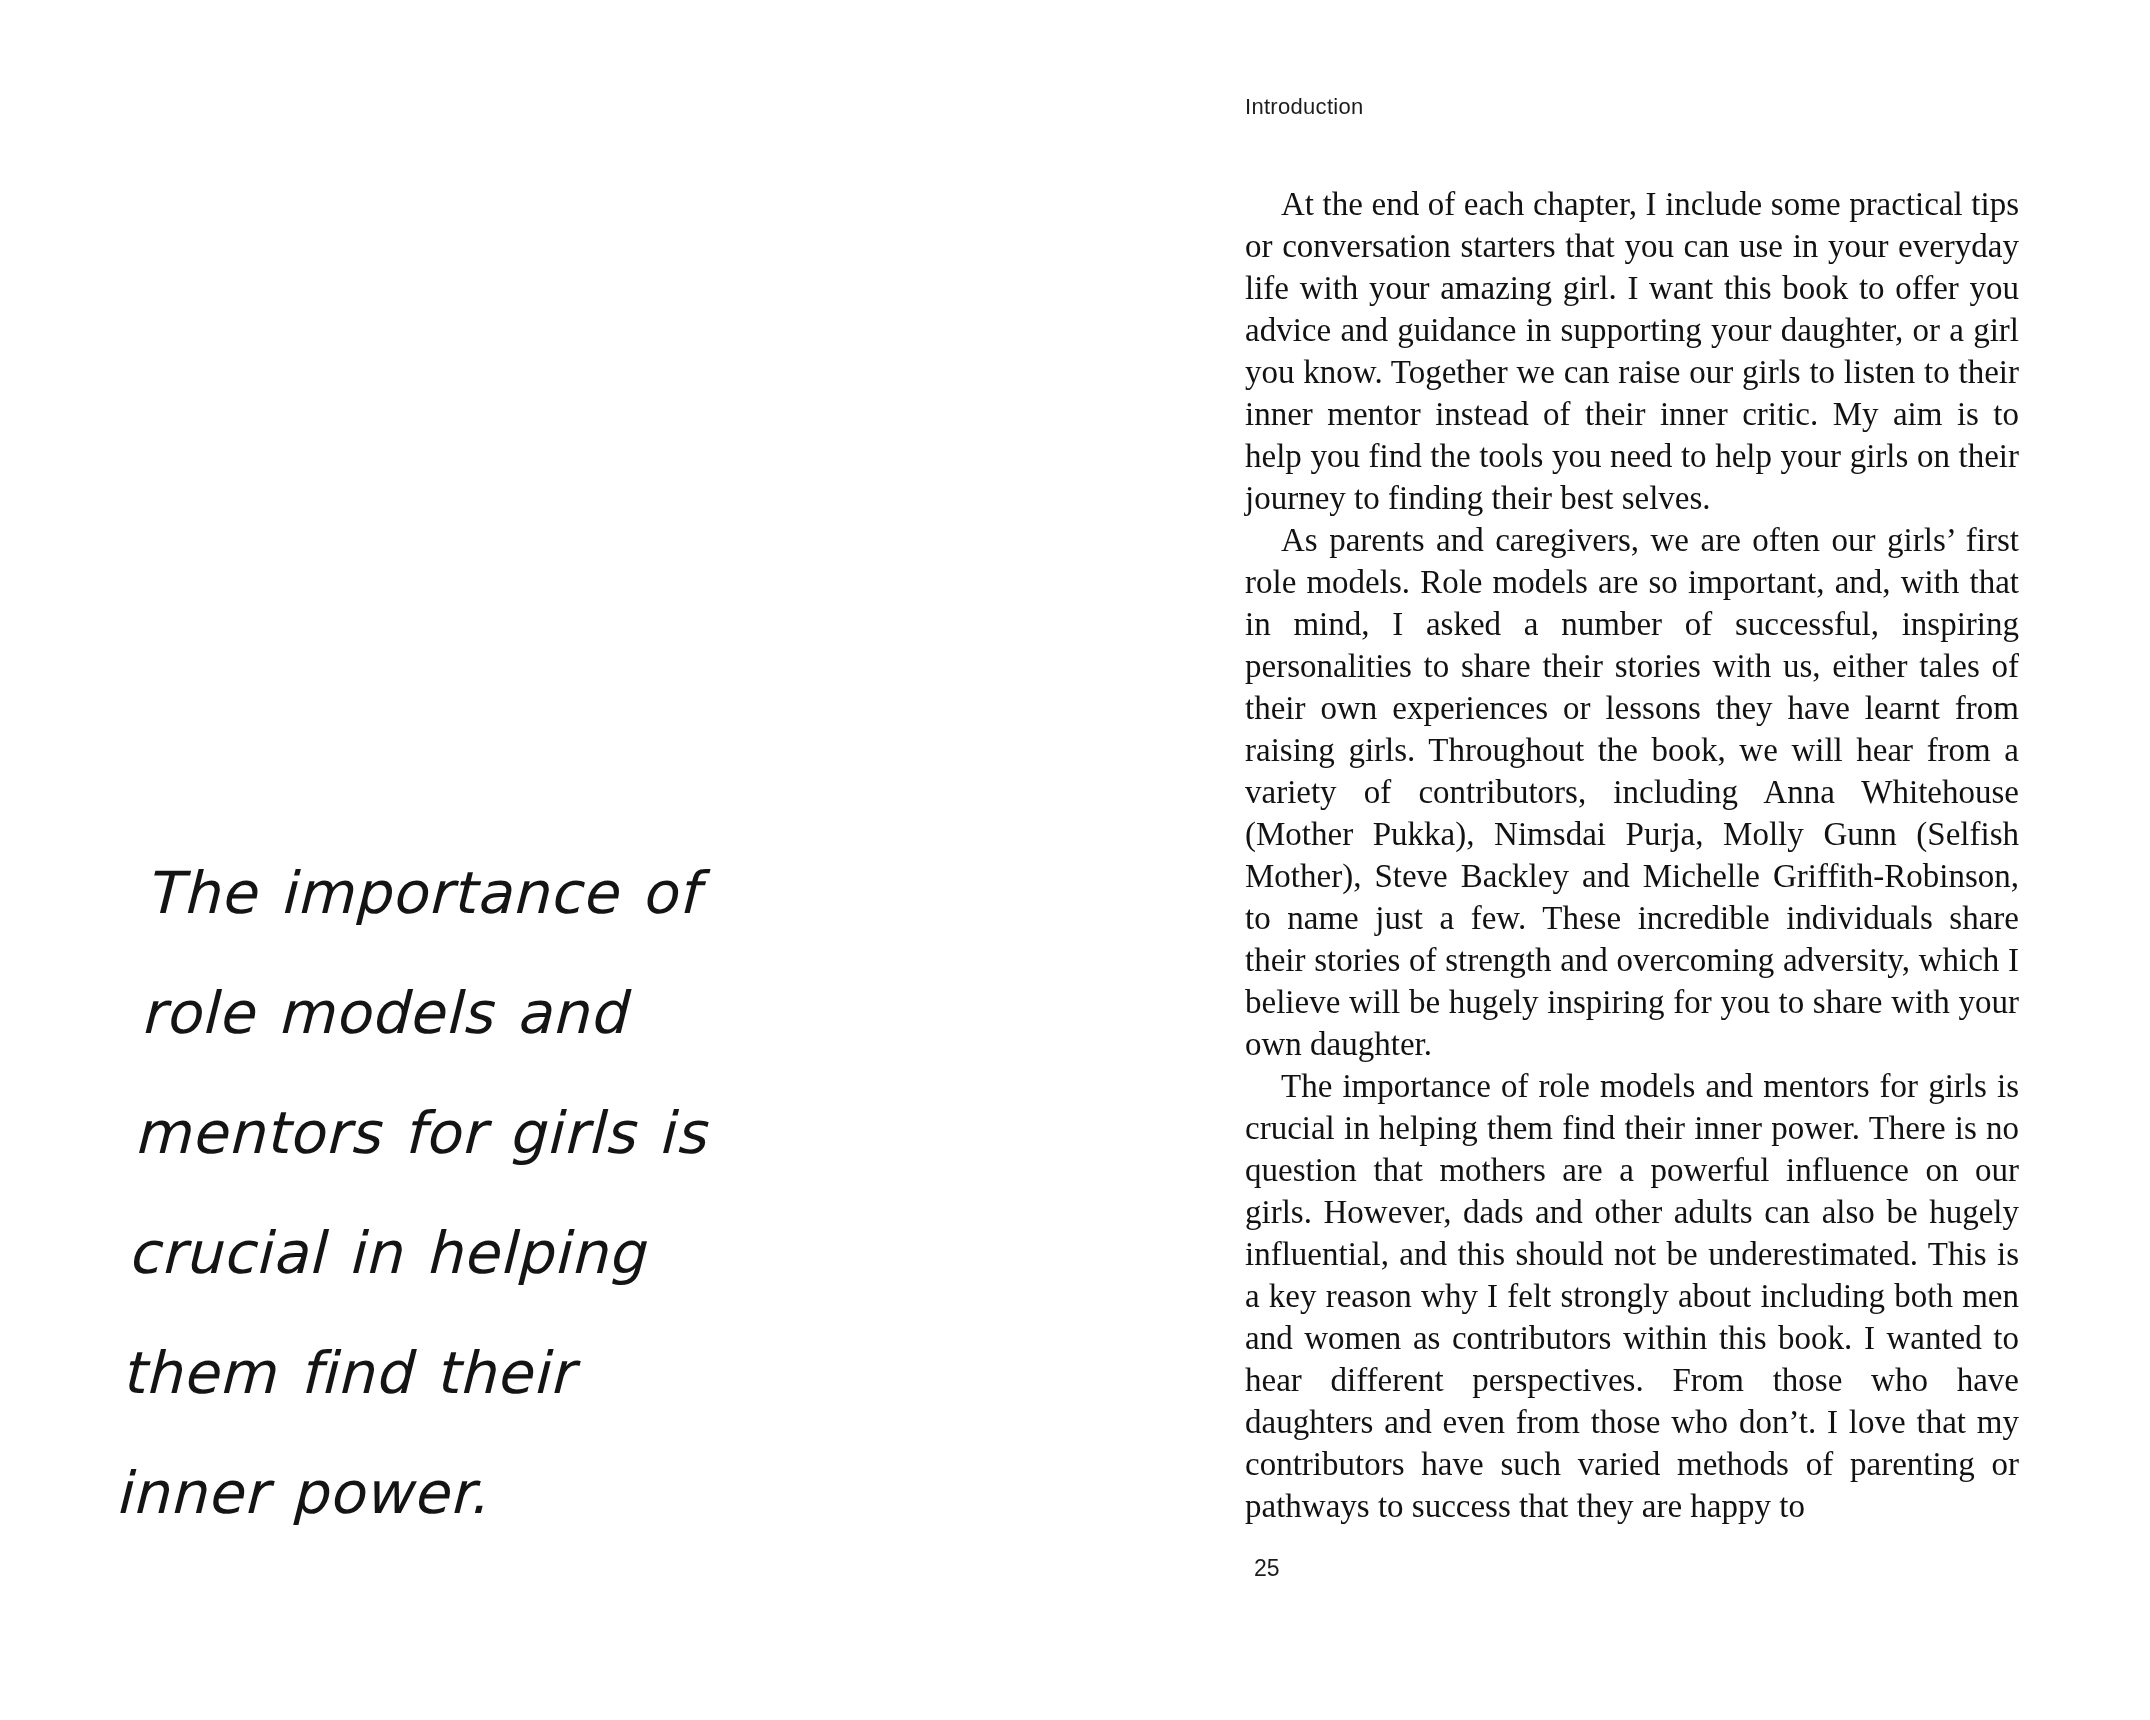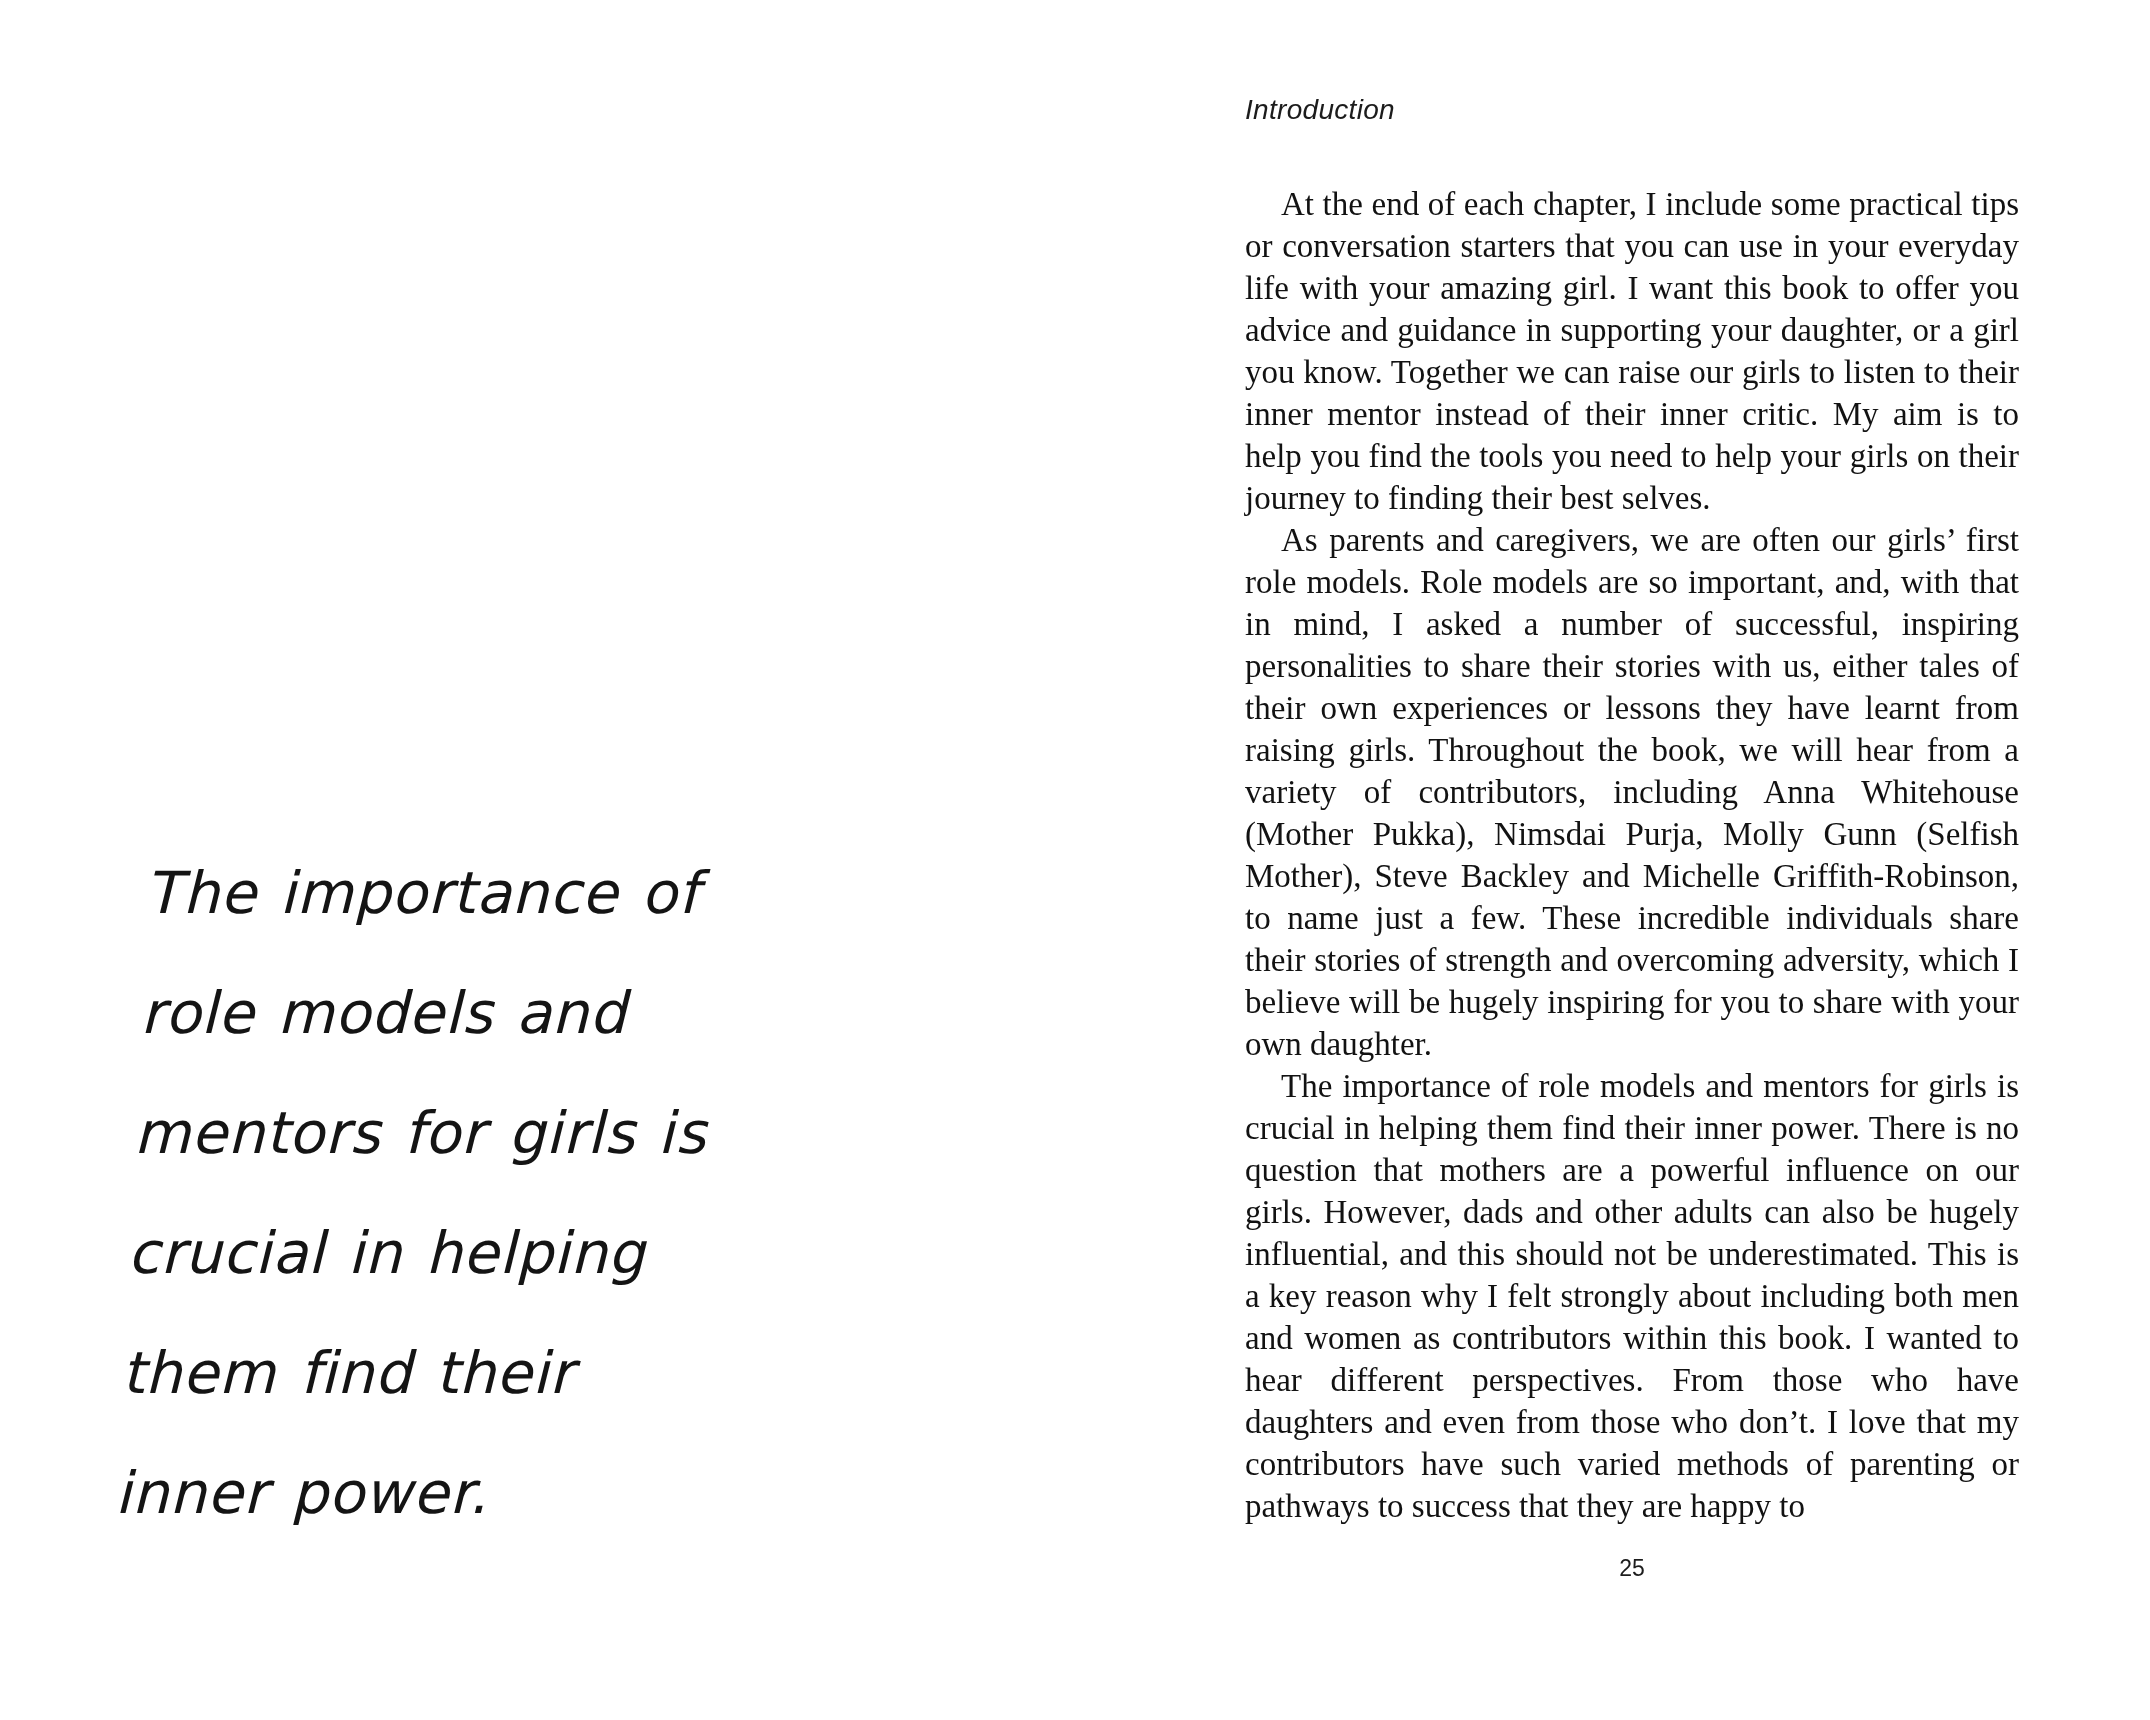--- a/index.html
+++ b/index.html
@@ -57,24 +57,23 @@
     width: 1076px;
     height: 1720px;
     flex: 0 0 1076px;
   }
 
   .running-head {
     position: absolute;
     left: 170px;
     top: 94px;
     font-family: "Liberation Sans", sans-serif;
-    font-size: 28px;
+    font-size: 22px;
     letter-spacing: 0.3px;
     color: #1c1c1c;
-    font-style: italic;
   }
 
   .body-col {
     position: absolute;
     left: 170px;
     top: 183px;
     width: 774px;
   }
 
   .body-col p {
@@ -84,24 +83,23 @@
     line-height: 42px;
     text-align: justify;
     text-align-last: left;
     text-indent: 36px;
     color: #121212;
     hyphens: none;
   }
 
   .folio {
     position: absolute;
-    left: 170px;
+    left: 179px;
     top: 1555px;
     width: 774px;
-    text-align: center;
     font-family: "Liberation Sans", sans-serif;
     font-size: 23px;
     color: #1c1c1c;
   }
 </style>
 </head>
 <body>
 
 <div class="spread">
 

